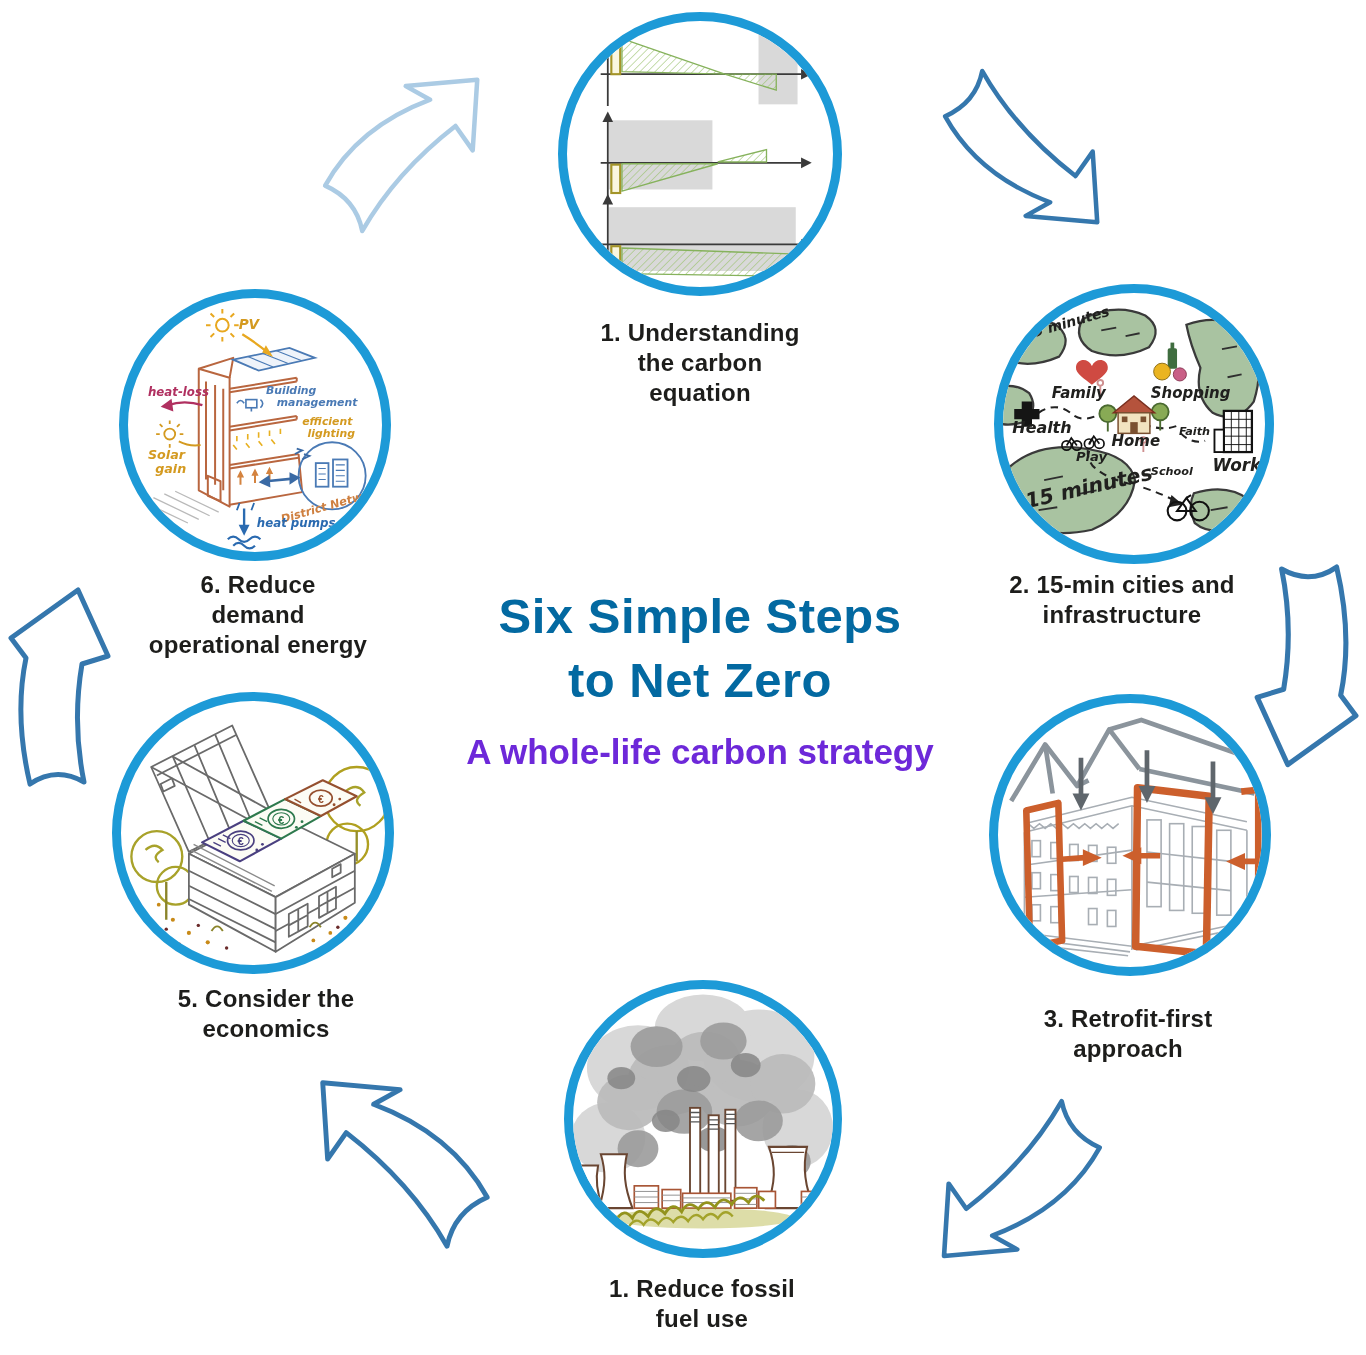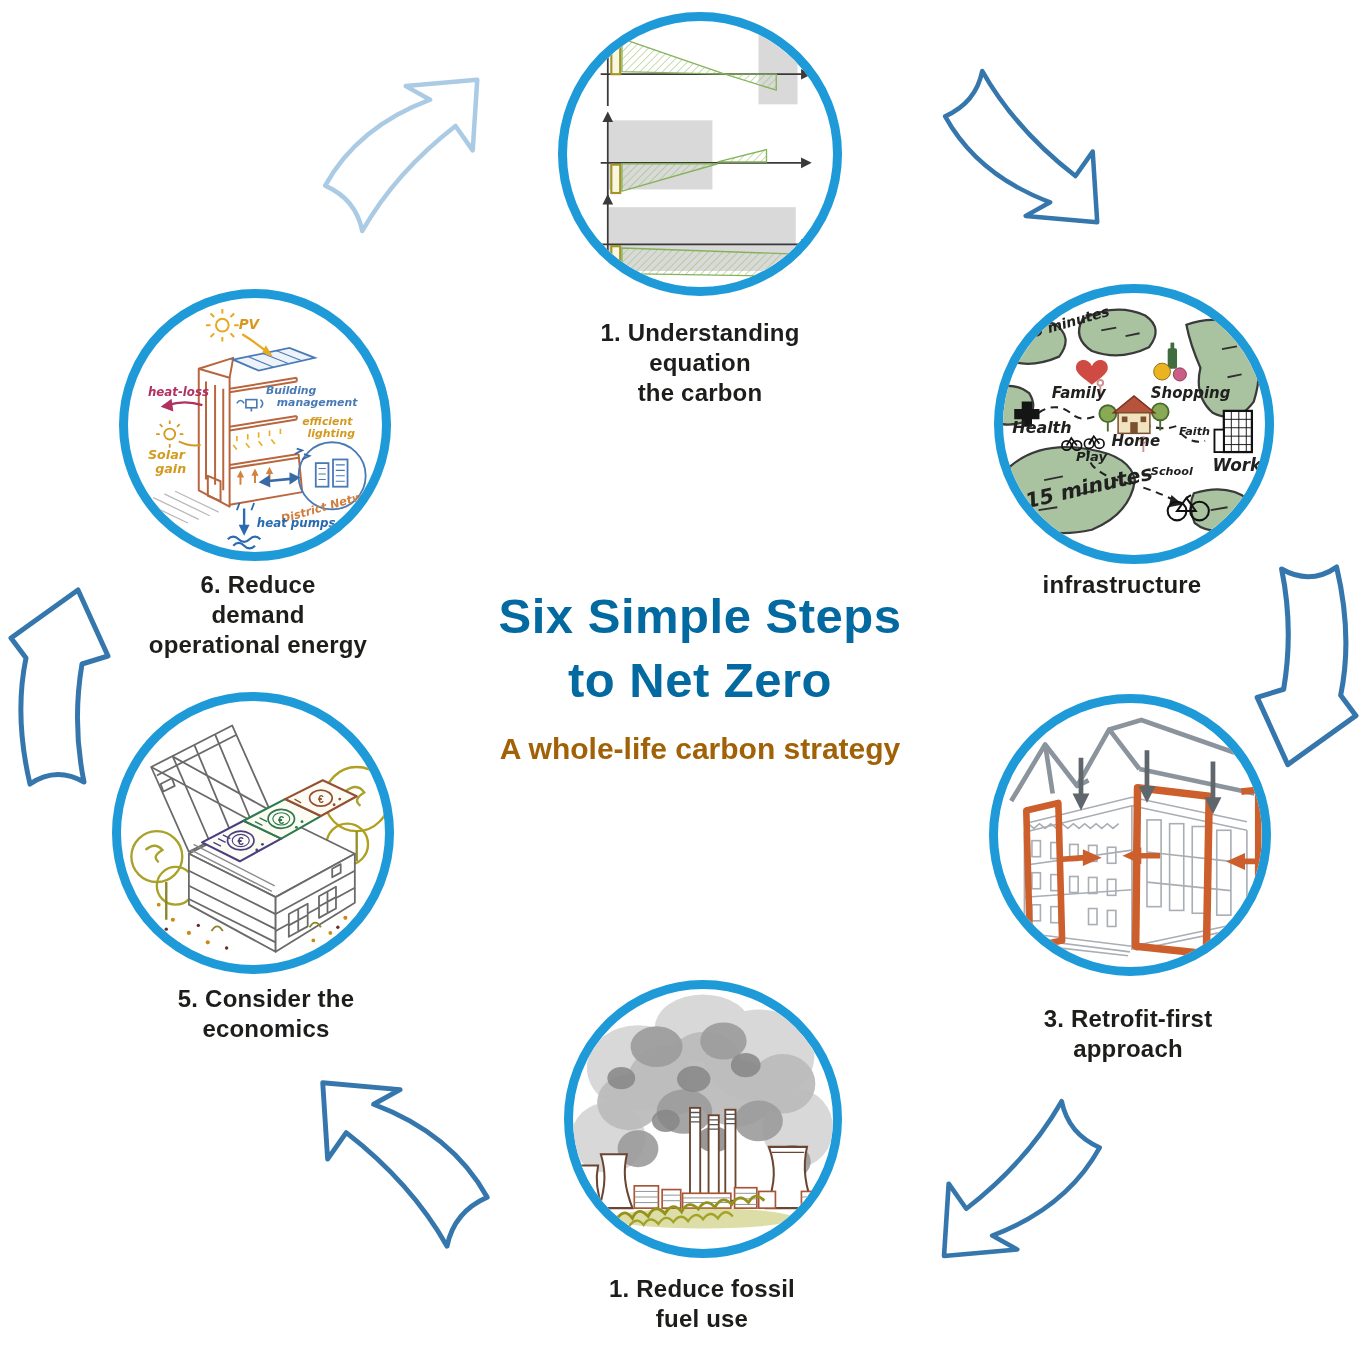--- a/index.html
+++ b/index.html
@@ -5,21 +5,21 @@
   html,body{margin:0;padding:0;background:#fff;}
   .canvas{position:relative;width:1366px;height:1355px;background:#fff;overflow:hidden;
           font-family:"Liberation Sans","DejaVu Sans",sans-serif;}
   .step-circle{position:absolute;box-sizing:border-box;border:9px solid #1d9ad7;border-radius:50%;
                background:#fff;overflow:hidden;}
   .step-circle svg{display:block;width:100%;height:100%;}
   .step-label{position:absolute;text-align:center;font-weight:bold;color:#1d1d1b;
               font-size:24px;line-height:1.26;letter-spacing:.2px;}
   .center-title{position:absolute;left:423px;top:585px;width:554px;text-align:center;}
   .center-title .big{font-size:49px;line-height:1.3;font-weight:bold;color:#0369a1;letter-spacing:.5px;}
-  .center-title .sub{margin-top:20px;font-size:30px;font-weight:bold;color:#a16207;}
+  .center-title .sub{margin-top:20px;font-size:35px;font-weight:bold;color:#6d28d9;}
   .arrow{position:absolute;}
   .arrow svg{display:block;width:100%;height:100%;}
   .hand{font-style:italic;font-weight:bold;fill:#20201e;}
 </style>
 </head>
 <body>
 
 <div class="canvas">
 
   <div class="center-title">
@@ -469,24 +469,25 @@
         <text x="192" y="140" font-size="12" class="hand" style="fill:#d49a20">efficient</text>
         <text x="198" y="153" font-size="12" class="hand" style="fill:#d49a20">lighting</text>
         <text x="170" y="248" font-size="12.5" class="hand" style="fill:#cf8040" transform="rotate(-16 170 248)">District Networks</text>
         <text x="142" y="252" font-size="13" class="hand" style="fill:#2a6ab0">heat pumps</text>
       </g>
     </svg>
   </div>
 
   <div class="step-label" style="left:520px;top:318px;width:360px;">
     <div>1. Understanding</div>
+    <div>the carbon</div>
     <div>equation</div>
-    <div>the carbon</div>
   </div>
   <div class="step-label" style="left:922px;top:570px;width:400px;">
+    <div>2. 15-min cities and</div>
     <div>infrastructure</div>
   </div>
   <div class="step-label" style="left:958px;top:1004px;width:340px;">
     <div>3. Retrofit-first</div>
     <div>approach</div>
   </div>
   <div class="step-label" style="left:522px;top:1274px;width:360px;">
     <div>1. Reduce fossil</div>
     <div>fuel use</div>
   </div>

